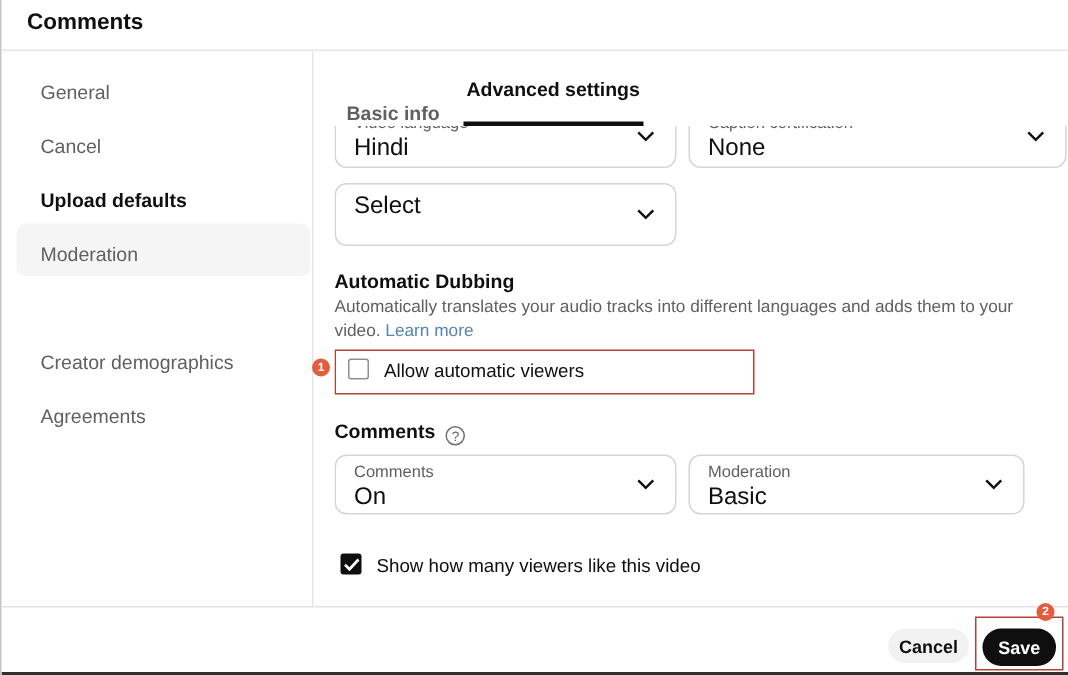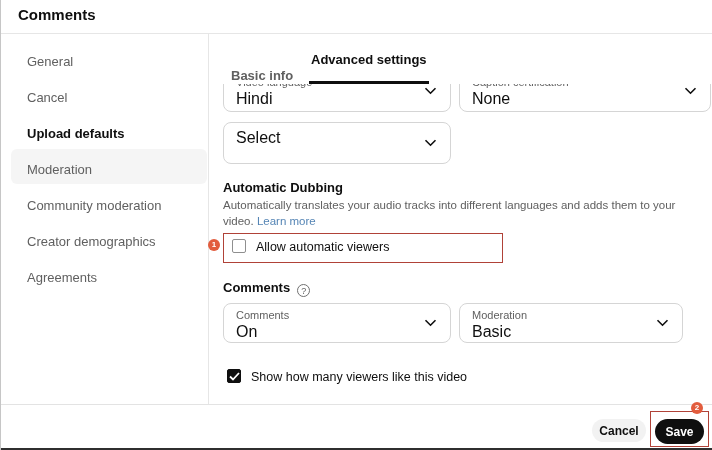--- a/index.html
+++ b/index.html
@@ -73,21 +73,20 @@
 
   <div class="hdr-title">Comments</div>
   <div class="hdr-div"></div>
 
   <div class="sidebar">
     <div class="side-hl"></div>
     <div class="side-item" style="top:10px">General</div>
     <div class="side-item" style="top:46px">Cancel</div>
     <div class="side-item selected" style="top:82px">Upload defaults</div>
     <div class="side-item" style="top:118px">Moderation</div>
-    <div class="side-item" style="top:154px">Community moderation</div>
     <div class="side-item" style="top:190px">Creator demographics</div>
     <div class="side-item" style="top:226px">Agreements</div>
   </div>
 
   <div class="main">
 
     <div class="tabbar">
       <span class="tab tab-basic">Basic info</span>
       <span class="tab tab-adv">Advanced settings</span>
     </div>

